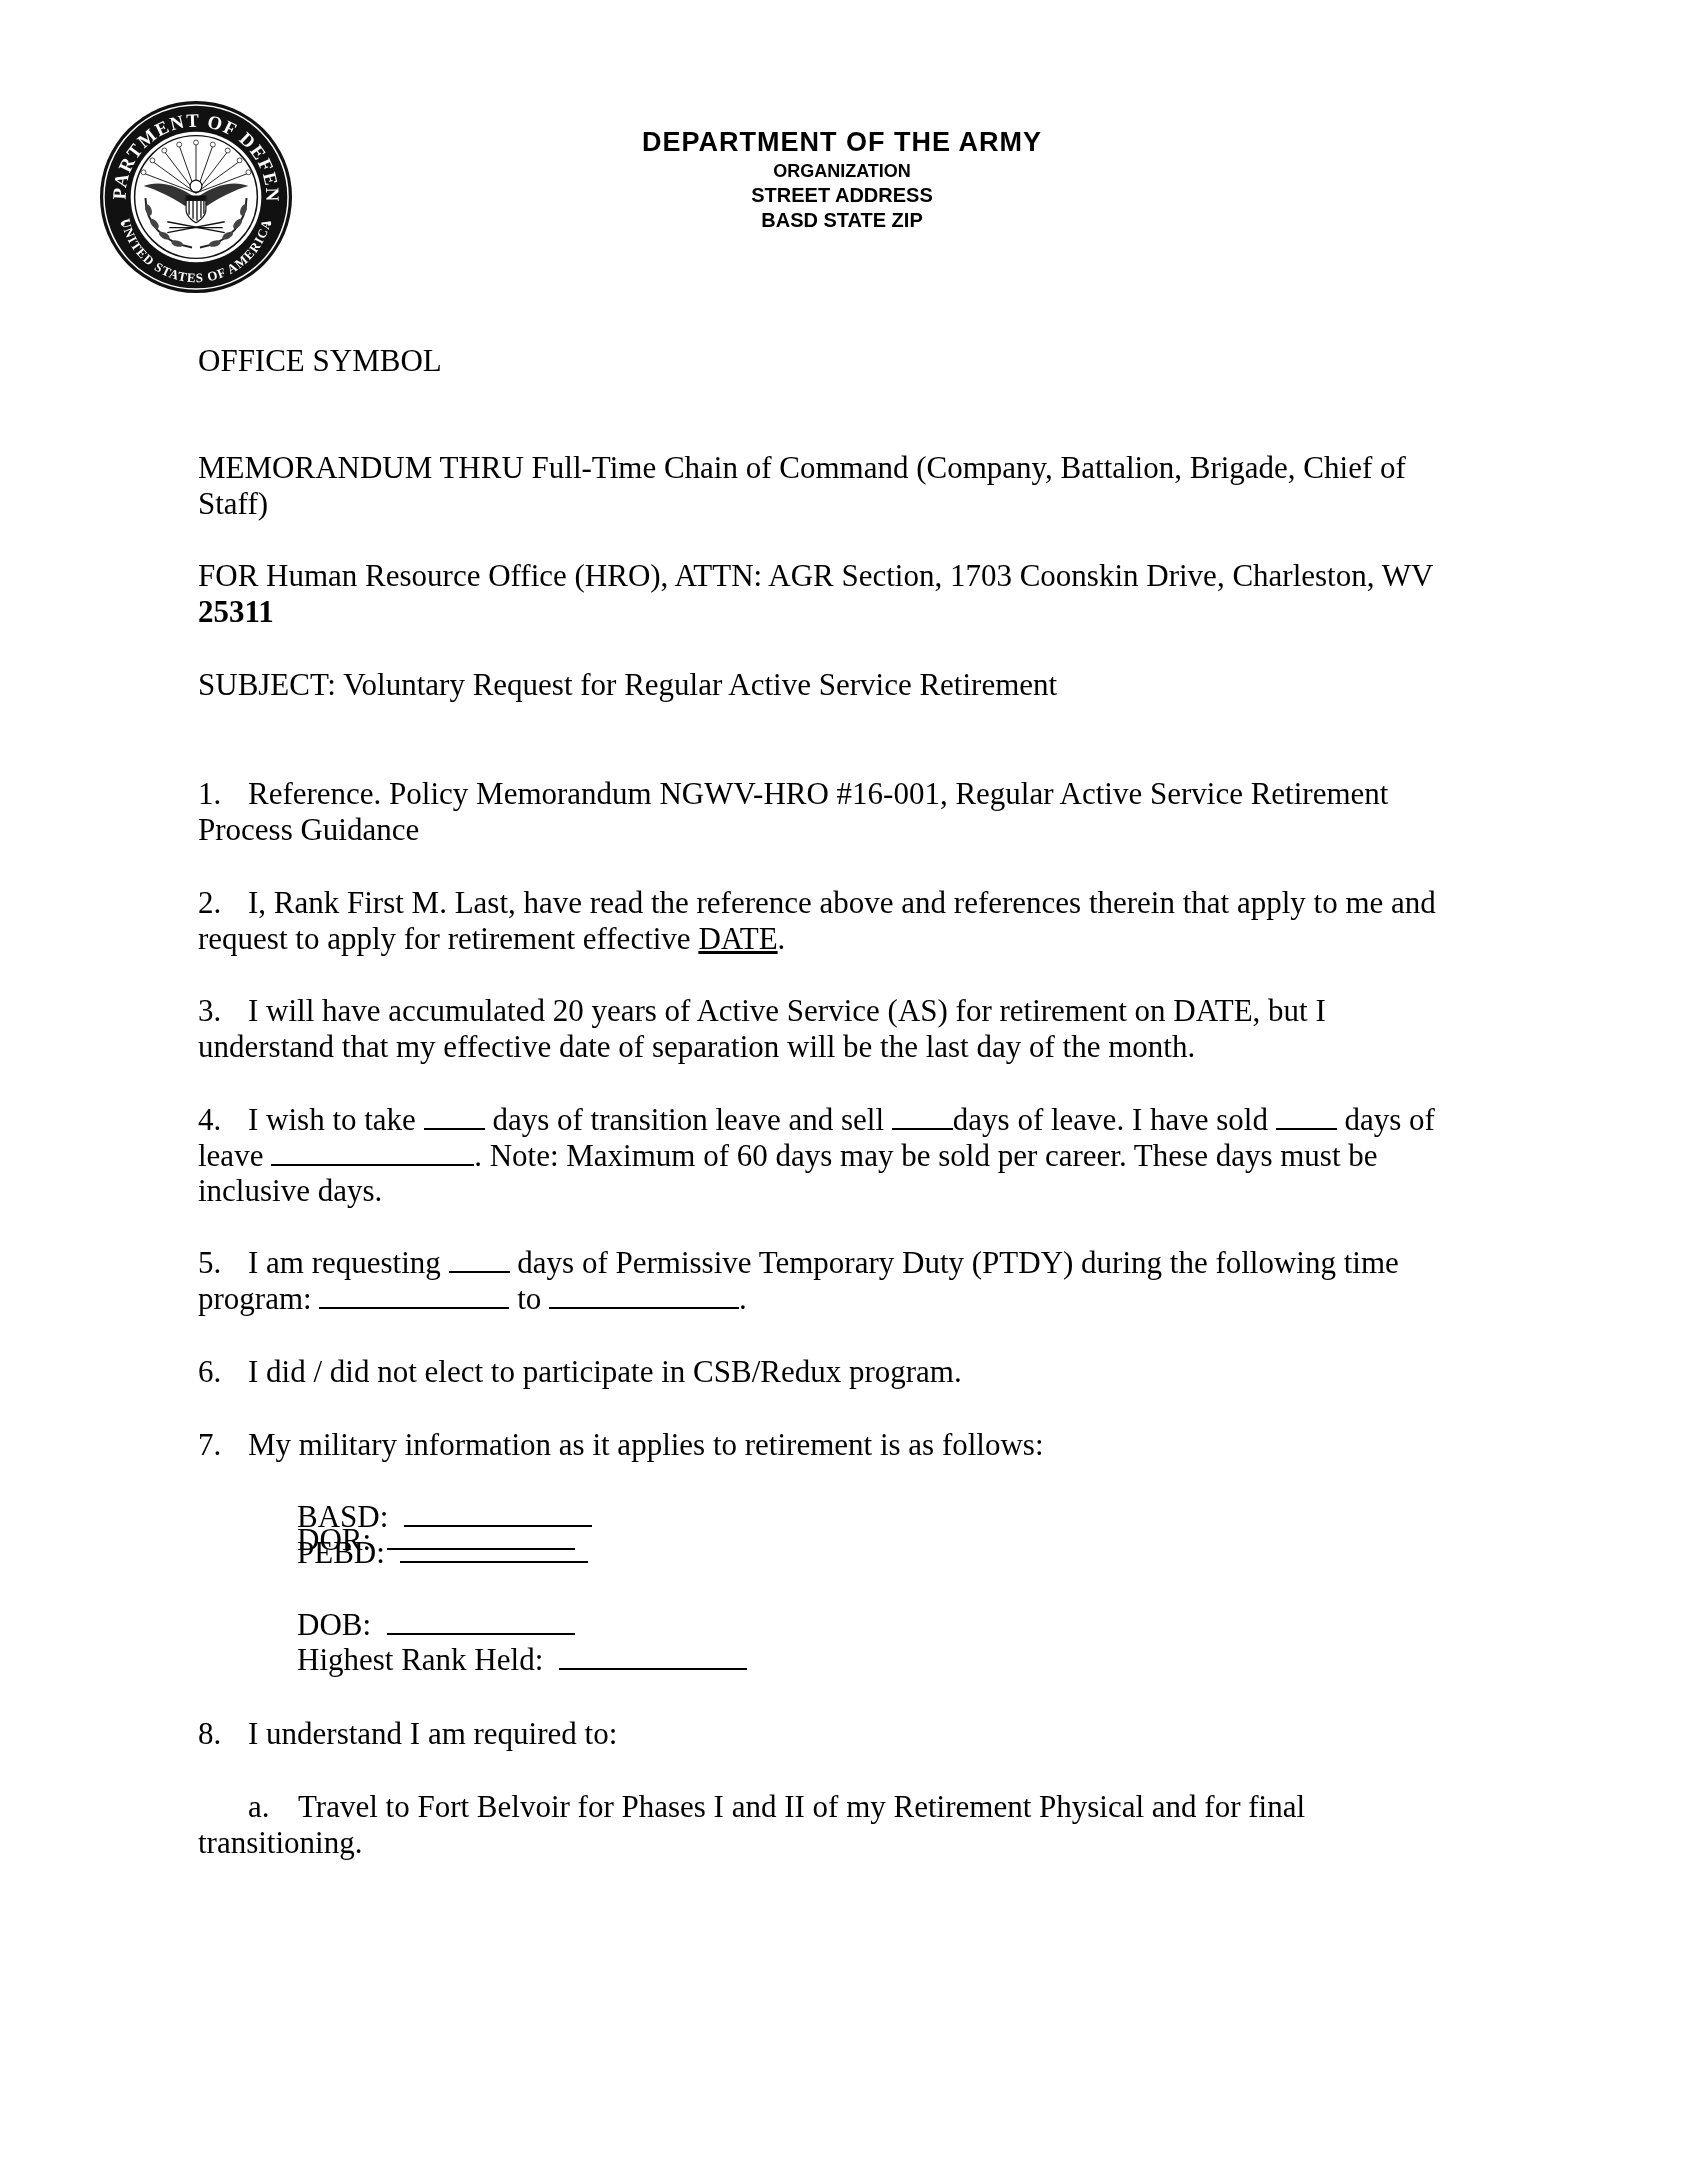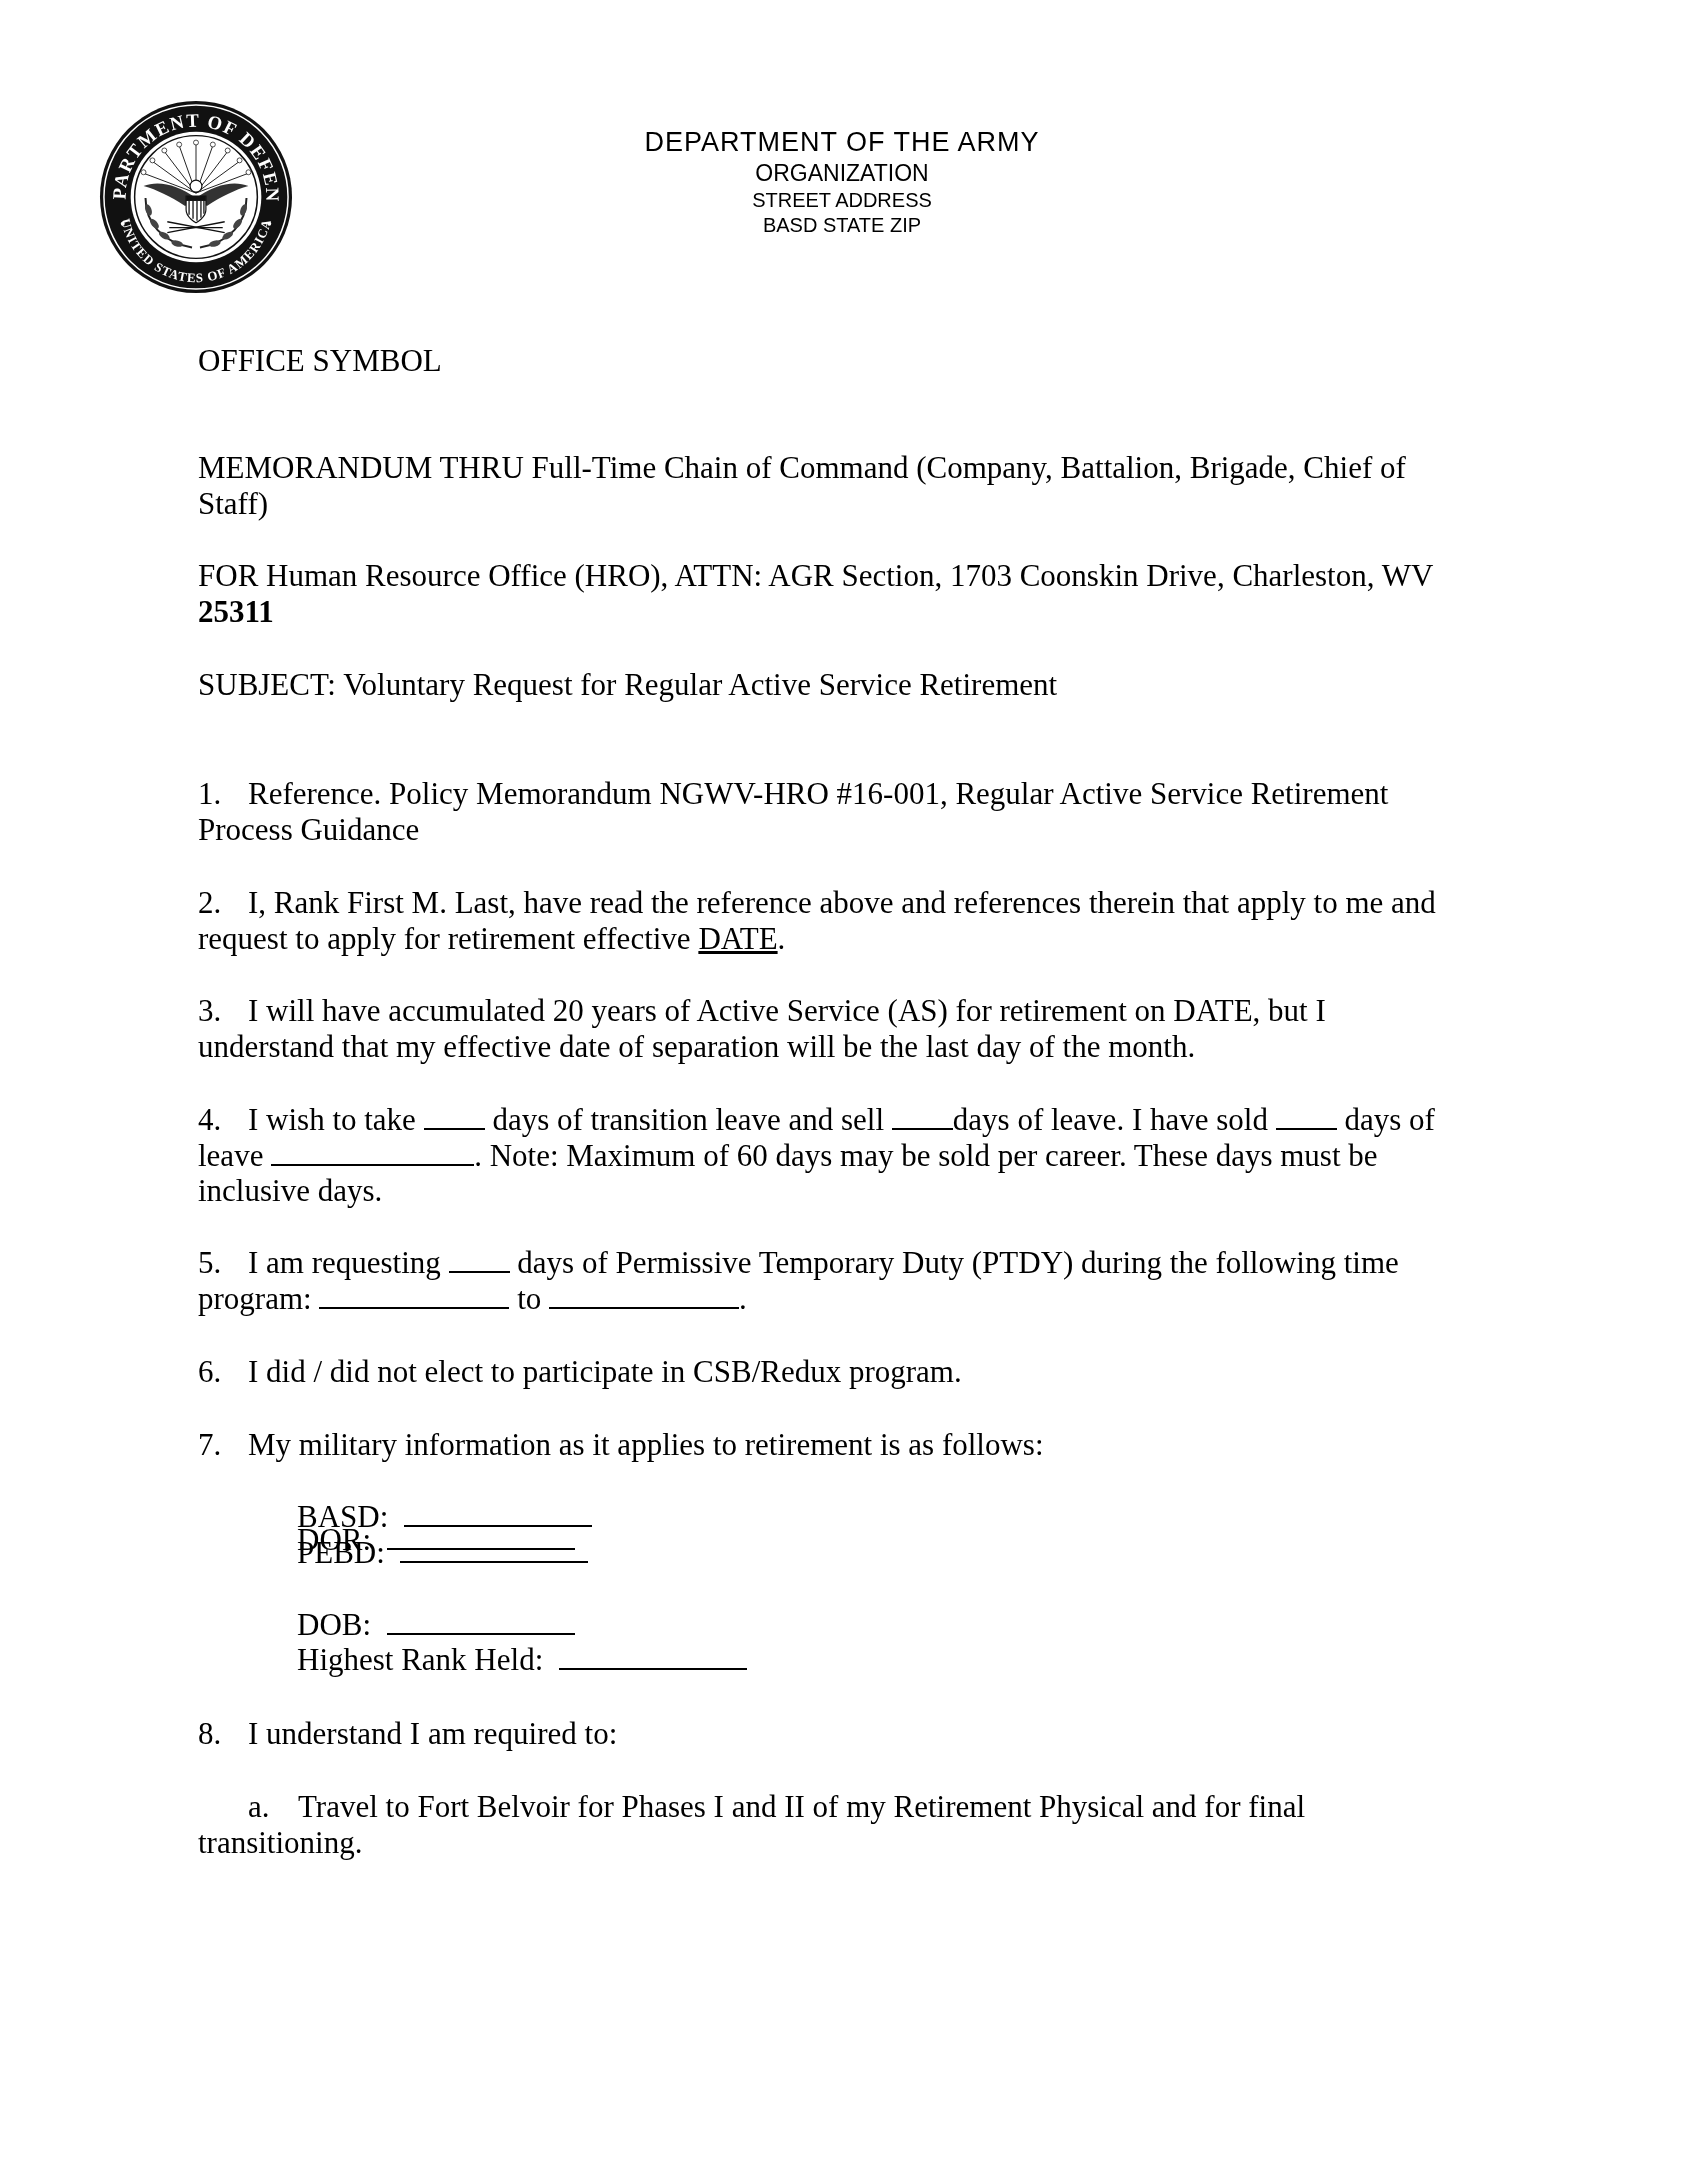--- a/index.html
+++ b/index.html
@@ -22,25 +22,25 @@
       width: 196px;
       height: 196px;
     }
     .letterhead {
       position: absolute;
       left: 545px;
       width: 594px;
       top: 129px;
       text-align: center;
       font-family: "Liberation Sans", "DejaVu Sans", sans-serif;
-      font-weight: normal;
+      font-weight: bold;
       line-height: 1;
     }
     .lh-title { font-size: 27px; letter-spacing: 1px; margin-bottom: 6px; }
-    .lh-org { font-size: 23px; margin-bottom: 5px; }
+    .lh-org { font-size: 18px; margin-bottom: 5px; }
     .lh-sub { font-size: 20px; margin-bottom: 5px; }
 
     .body-text {
       position: absolute;
       left: 198px;
       width: 1287px;
       font-size: 31px;
       line-height: 36px;
     }
     .line { position: absolute; left: 0; white-space: nowrap; }

